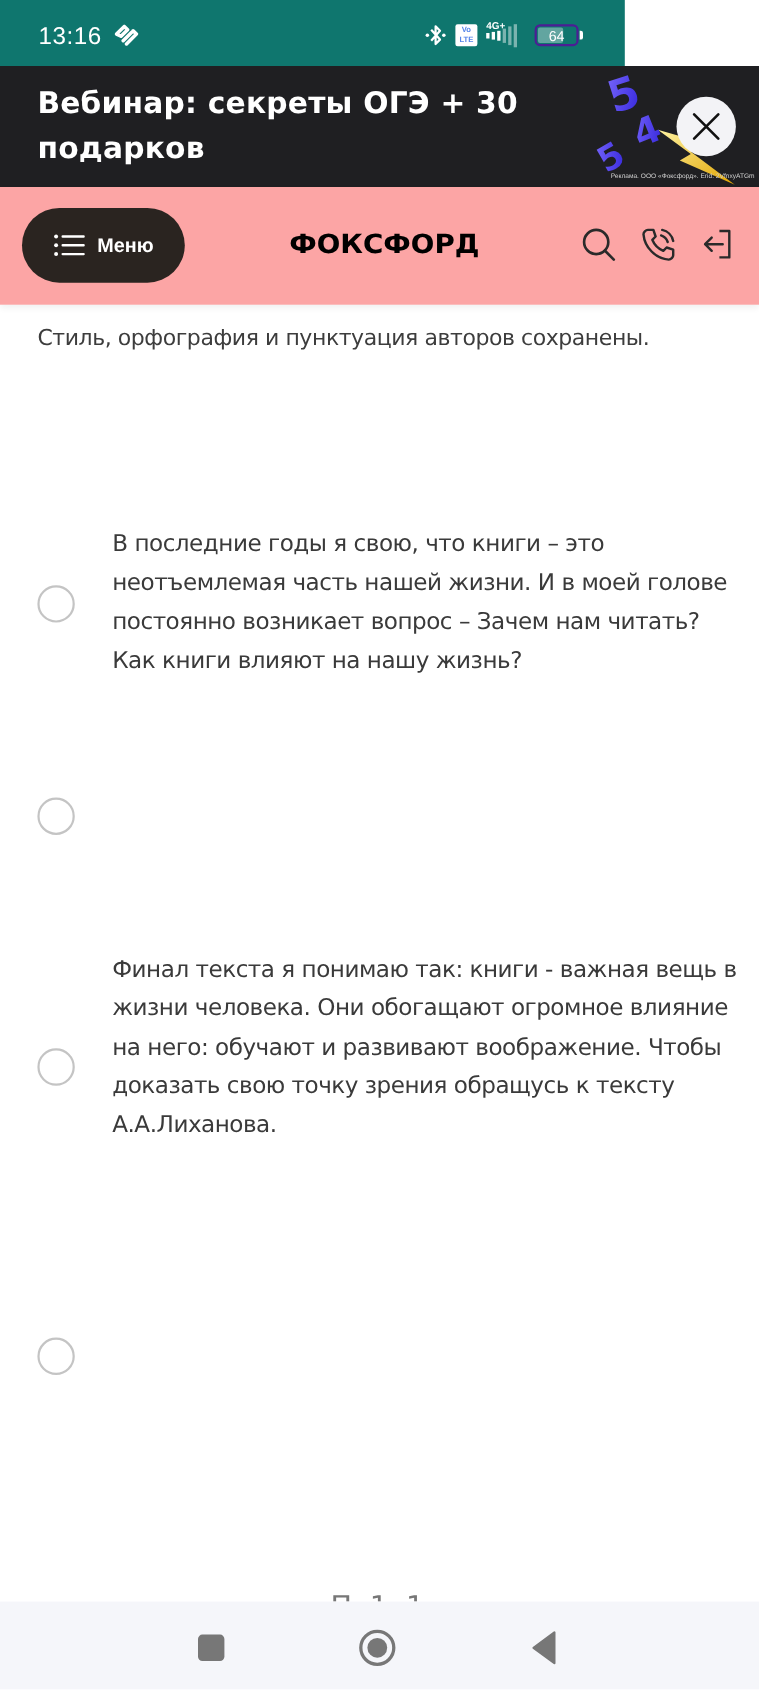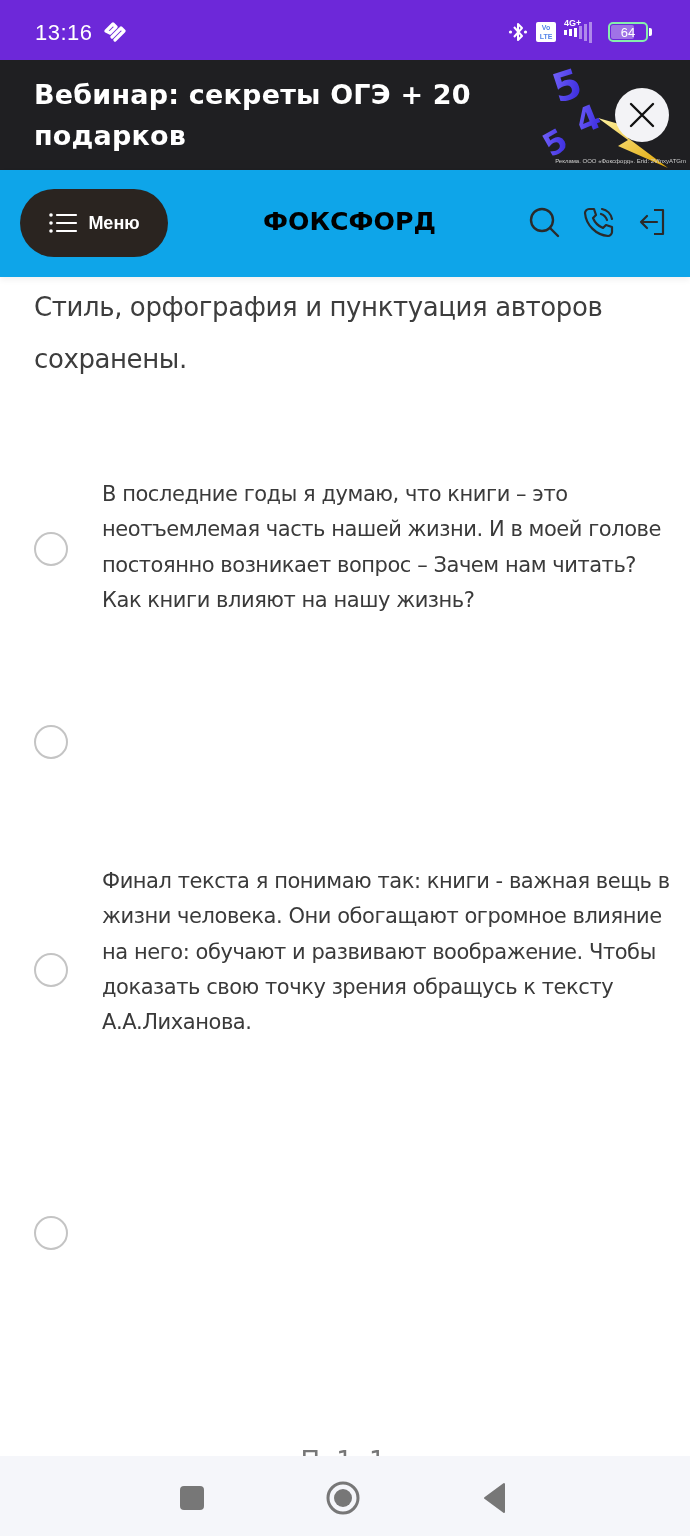--- a/index.html
+++ b/index.html
@@ -1,51 +1,51 @@
 <!DOCTYPE html>
 <html><head>
 <meta charset="utf-8">
 <style>
   * { box-sizing: border-box; margin: 0; padding: 0; }
   html, body { width: 690px; height: 1536px; overflow: hidden; background: #ffffff; }
   body { font-family: "DejaVu Sans", "Liberation Sans", sans-serif; position: relative; color: #2b2b2b; }
 
   
-  .status-bar { position: absolute; top: 0; left: 0; width: 690px; height: 60px; background: #6d28d9; color: #fff; }
+  .status-bar { position: absolute; top: 0; left: 0; width: 568px; height: 60px; background: #0f766e; color: #fff; }
   .status-time { position: absolute; left: 35px; top: 20px; font-size: 22px; font-family: "Liberation Sans", sans-serif; letter-spacing: 0.5px; }
   .status-heart { position: absolute; left: 103px; top: 22px; width: 24px; height: 20px; }
   .status-right { position: absolute; right: 38px; top: 20px; display: flex; align-items: center; gap: 8px; }
   .bt-icon { width: 20px; height: 24px; }
   .volte { width: 20px; height: 20px; background: #fff; color: #5484e9; font-size: 7px; font-weight: bold; line-height: 9px; text-align: center; border-radius: 2px; padding-top: 1px; font-family: "Liberation Sans", sans-serif; }
   .signal { display: flex; align-items: center; gap: 2px; height: 22px; position: relative; width: 36px; }
   .signal-label { position: absolute; top: -3px; left: 0; font-size: 9px; font-weight: bold; font-family: "Liberation Sans", sans-serif; }
   .signal .bar { width: 3px; background: #fff; }
   .signal .bar.dim { background: rgba(255,255,255,0.45); }
-  .battery { position: relative; width: 40px; height: 20px; border: 2px solid #86efac; border-radius: 5px; display: flex; align-items: center; justify-content: center; font-size: 13px; font-family: "Liberation Sans", sans-serif; }
+  .battery { position: relative; width: 40px; height: 20px; border: 2px solid #4c1d95; border-radius: 5px; display: flex; align-items: center; justify-content: center; font-size: 13px; font-family: "Liberation Sans", sans-serif; }
   .battery-fill { position: absolute; left: 1px; top: 1px; bottom: 1px; width: 64%; background: rgba(255,255,255,0.35); border-radius: 2px; }
   .battery-val { position: relative; }
   .battery-tip { width: 3px; height: 8px; background: #fff; border-radius: 0 2px 2px 0; margin-left: -6px; }
 
   
   .banner { position: absolute; top: 60px; left: 0; width: 690px; height: 110px; background: #1f1f22; }
   .banner-title { position: absolute; left: 34px; top: 14px; width: 500px; color: #fff; font-family: "DejaVu Sans", sans-serif; font-weight: bold; font-size: 27px; line-height: 41px; letter-spacing: 0.2px; }
   .banner-art { position: absolute; left: 540px; top: 0; width: 150px; height: 110px; }
   .banner-legal { position: absolute; right: 4px; bottom: 6px; font-size: 6px; color: #cfcfcf; font-family: "Liberation Sans", sans-serif; white-space: nowrap; }
   .banner-close { position: absolute; left: 615px; top: 28px; width: 54px; height: 54px; border-radius: 50%; background: #f3f3f6; display: flex; align-items: center; justify-content: center; cursor: pointer; }
 
   
-  .header { position: absolute; top: 170px; left: 0; width: 690px; height: 107px; background: #0ea5e9; box-shadow: 0 3px 6px rgba(0,0,0,0.06); z-index: 2; }
+  .header { position: absolute; top: 170px; left: 0; width: 690px; height: 107px; background: #fca5a5; box-shadow: 0 3px 6px rgba(0,0,0,0.06); z-index: 2; }
   .menu-btn { position: absolute; left: 20px; top: 19px; width: 148px; height: 68px; border-radius: 34px; background: #2a2420; color: #fff; display: flex; align-items: center; justify-content: center; gap: 10px; cursor: pointer; }
   .menu-label { font-size: 18px; font-family: "Liberation Sans", sans-serif; font-weight: bold; }
   .logo { position: absolute; left: 263px; top: 38px; font-family: "DejaVu Sans", sans-serif; font-weight: 900; font-size: 24px; color: #000; letter-spacing: 0px; transform: scaleX(1.05); transform-origin: left; }
   .hdr-icon { position: absolute; top: 35px; width: 34px; height: 34px; cursor: pointer; }
 
   
   .content { position: absolute; top: 277px; left: 0; width: 690px; }
-  .note { position: absolute; left: 34px; top: 4px; width: 620px; font-family: "DejaVu Sans", sans-serif; font-size: 26px; line-height: 52px; color: #3d3d3d; letter-spacing: -0.4px; }
+  .note { position: absolute; left: 34px; top: 4px; width: 620px; font-family: "DejaVu Sans", sans-serif; font-size: 20px; line-height: 52px; color: #3d3d3d; letter-spacing: -0.4px; }
 
   .option { position: absolute; left: 0; width: 690px; cursor: pointer; }
   .radio { position: absolute; left: 34px; width: 34px; height: 34px; border-radius: 50%; border: 2px solid #c4c4c4; background: #fff; }
   .option-text { position: absolute; left: 102px; width: 570px; font-family: "DejaVu Sans", sans-serif; font-size: 21px; line-height: 35.3px; color: #3a3a3a; letter-spacing: -0.45px; }
 
   .pager-clip { position: absolute; top: 1440px; left: 0; width: 690px; height: 16px; overflow: hidden; }
   .pager-text { position: absolute; top: 6px; left: 0; width: 690px; text-align: center; font-size: 26px; color: #777; font-family: "DejaVu Sans", sans-serif; letter-spacing: 4px; }
 
   
   .navbar { position: absolute; top: 1456px; left: 0; width: 690px; height: 80px; background: #f5f6fa; }
@@ -82,21 +82,21 @@
       <div class="battery">
         <div class="battery-fill"></div>
         <span class="battery-val">64</span>
       </div>
       <div class="battery-tip" style="margin-left:1px"></div>
     </div>
   </div>
 </div>
 
 <div class="banner">
-  <div class="banner-title">Вебинар: секреты ОГЭ + 20 подарков</div>
+  <div class="banner-title">Вебинар: секреты ОГЭ + 30 подарков</div>
   <svg class="banner-art" viewBox="0 0 150 110">
     <defs>
       <linearGradient id="bolt" x1="0" y1="0" x2="1" y2="1">
         <stop offset="0" stop-color="#fff2a0"></stop>
           <stop offset="1" stop-color="#e0a400"></stop>
       </linearGradient>
       <linearGradient id="num" x1="0" y1="0" x2="1" y2="1">
         <stop offset="0" stop-color="#7d6cff"></stop>
           <stop offset="1" stop-color="#2c1ed6"></stop>
       </linearGradient>
@@ -138,21 +138,21 @@
     <path d="M21 17 H5 M11 11 L5 17 L11 23" stroke="#2a2a2a" stroke-width="2.2" fill="none" stroke-linecap="round" stroke-linejoin="round"></path>
   </svg>
 </div>
 
 <div class="content">
   <div class="note">Стиль, орфография и пунктуация авторов сохранены.</div>
 </div>
 
 <div class="option" style="top:477px;height:146px">
   <span class="radio" style="top:55px"></span>
-  <div class="option-text" style="top:0">В последние годы я думаю, что книги – это неотъемлемая часть нашей жизни. И в моей голове постоянно возникает вопрос – Зачем нам читать? Как книги влияют на нашу жизнь?</div>
+  <div class="option-text" style="top:0">В последние годы я свою, что книги – это неотъемлемая часть нашей жизни. И в моей голове постоянно возникает вопрос – Зачем нам читать? Как книги влияют на нашу жизнь?</div>
 </div>
 
 <div class="option" style="top:652px;height:180px">
   <span class="radio" style="top:73px"></span>
 </div>
 
 <div class="option" style="top:864px;height:214px">
   <span class="radio" style="top:89px"></span>
   <div class="option-text" style="top:0">Финал текста я понимаю так: книги - важная вещь в жизни человека. Они обогащают огромное влияние на него: обучают и развивают воображение. Чтобы доказать свою точку зрения обращусь к тексту А.А.Лиханова.</div>
 </div>

